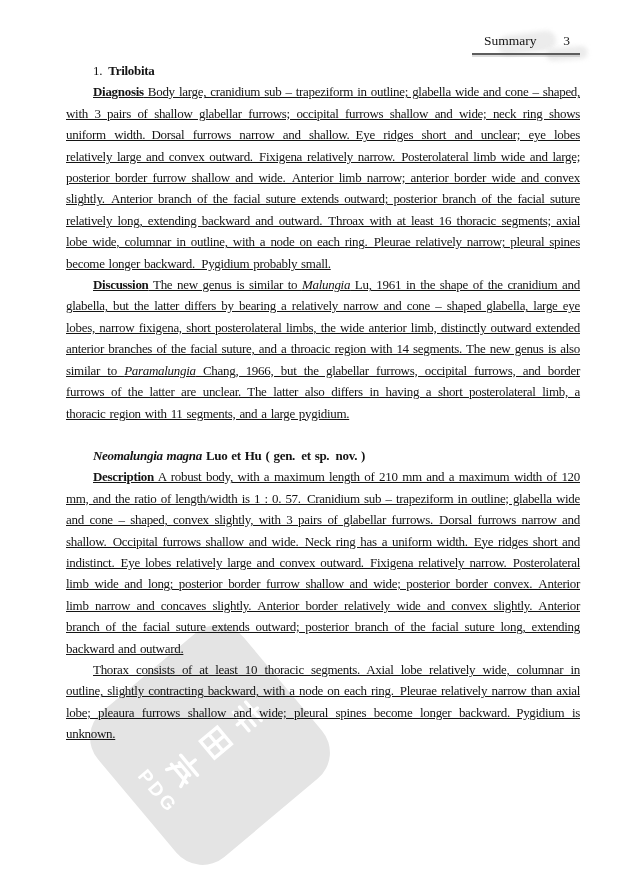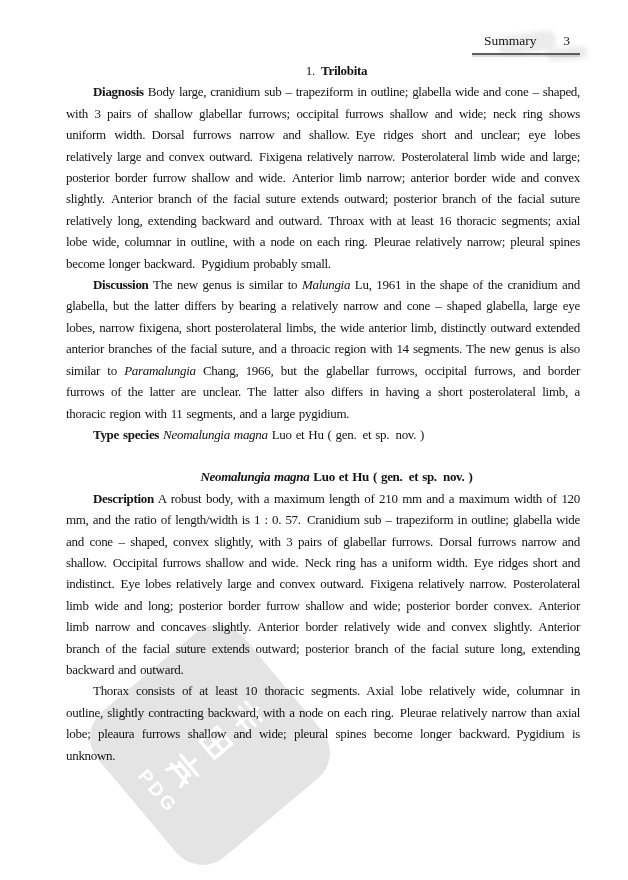--- a/index.html
+++ b/index.html
@@ -44,22 +44,22 @@
     width: 514px;
     z-index: 2;
   }
   .doc-body p {
     margin: 0;
     font-size: 13px;
     line-height: 21.4px;
     letter-spacing: -0.3px;
     word-spacing: 1px;
   }
-  .para    { text-align: justify; text-indent: 27px; }
-  .heading { text-align: center; }
+  .para    { text-align: justify; text-indent: 27px; text-decoration: underline; }
+  .heading { text-align: left; }
   .ind1 { padding-left: 27px; }
   .ind2 { padding-left: 79px; }
   .b { font-weight: bold; }
   .i { font-style: italic; }
   .spacer { height: 21px; }
 
   
   .watermark-diamond {
     position: absolute;
     left: 115px;
@@ -121,20 +121,19 @@
         </g>
       </svg>
       <div class="wm-label">PDG</div>
     </div>
   </div>
 
   <div class="doc-body">
       <p class="heading ind1"><span>1. </span><span class="b">Trilobita</span></p>
       <p class="para"><span class="b">Diagnosis</span><span> Body large, cranidium sub – trapeziform in outline; glabella wide and cone – shaped, with 3 pairs of shallow glabellar furrows; occipital furrows shallow and wide; neck ring shows uniform width. Dorsal furrows narrow and shallow. Eye ridges short and unclear; eye lobes relatively large and convex outward. Fixigena relatively narrow. Posterolateral limb wide and large; posterior border furrow shallow and wide. Anterior limb narrow; anterior border wide and convex slightly. Anterior branch of the facial suture extends outward; posterior branch of the facial suture relatively long, extending backward and outward. Throax with at least 16 thoracic segments; axial lobe wide, columnar in outline, with a node on each ring. Pleurae relatively narrow; pleural spines become longer backward. Pygidium probably small.</span></p>
       <p class="para"><span class="b">Discussion</span><span> The new genus is similar to </span><span class="i">Malungia</span><span> Lu, 1961 in the shape of the cranidium and glabella, but the latter differs by bearing a relatively narrow and cone – shaped glabella, large eye lobes, narrow fixigena, short posterolateral limbs, the wide anterior limb, distinctly outward extended anterior branches of the facial suture, and a throacic region with 14 segments. The new genus is also similar to </span><span class="i">Paramalungia</span><span> Chang, 1966, but the glabellar furrows, occipital furrows, and border furrows of the latter are unclear. The latter also differs in having a short posterolateral limb, a thoracic region with 11 segments, and a large pygidium.</span></p>
-      <p class="para"><span class="b">Type species</span><span> </span><span class="i">Neomalungia magna</span><span> Luo et Hu ( gen. et sp. nov. )</span></p>
       <div class="spacer"></div>
       <p class="heading ind1"><span class="b i">Neomalungia magna</span><span class="b"> Luo et Hu ( gen. et sp. nov. )</span></p>
       <p class="para"><span class="b">Description</span><span> A robust body, with a maximum length of 210 mm and a maximum width of 120 mm, and the ratio of length/width is 1 : 0. 57. Cranidium sub – trapeziform in outline; glabella wide and cone – shaped, convex slightly, with 3 pairs of glabellar furrows. Dorsal furrows narrow and shallow. Occipital furrows shallow and wide. Neck ring has a uniform width. Eye ridges short and indistinct. Eye lobes relatively large and convex outward. Fixigena relatively narrow. Posterolateral limb wide and long; posterior border furrow shallow and wide; posterior border convex. Anterior limb narrow and concaves slightly. Anterior border relatively wide and convex slightly. Anterior branch of the facial suture extends outward; posterior branch of the facial suture long, extending backward and outward.</span></p>
       <p class="para"><span>Thorax consists of at least 10 thoracic segments. Axial lobe relatively wide, columnar in outline, slightly contracting backward, with a node on each ring. Pleurae relatively narrow than axial lobe; pleaura furrows shallow and wide; pleural spines become longer backward. Pygidium is unknown.</span></p>
     </div>
 
 </div>
 
 </body></html>

